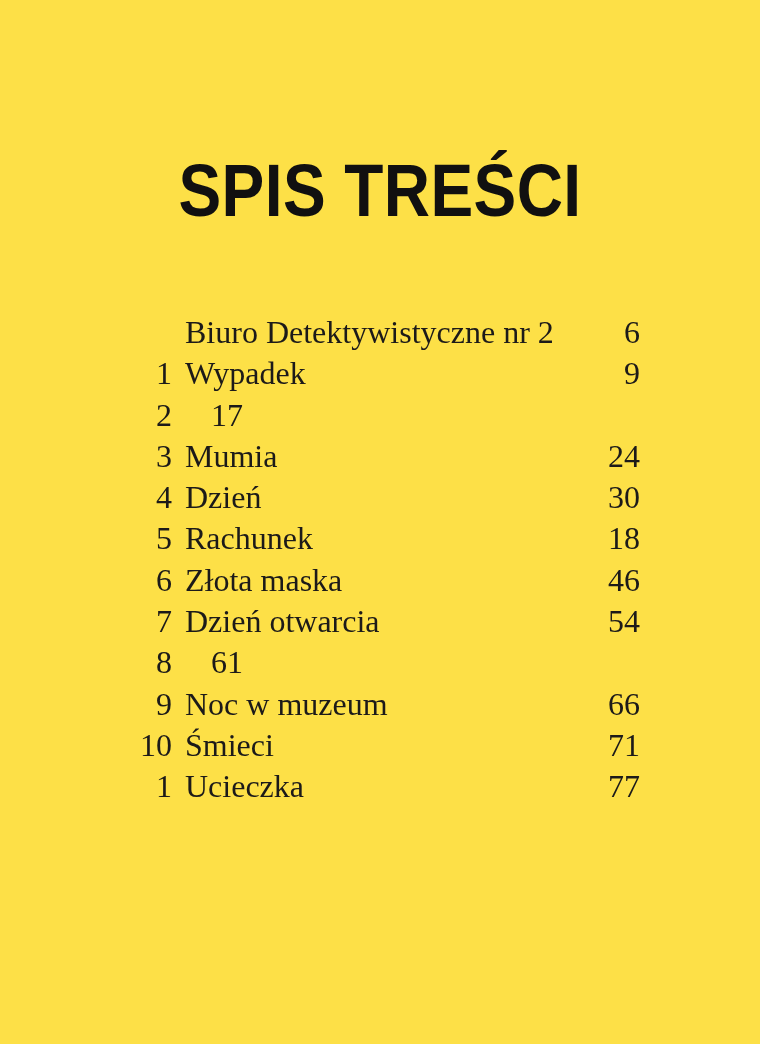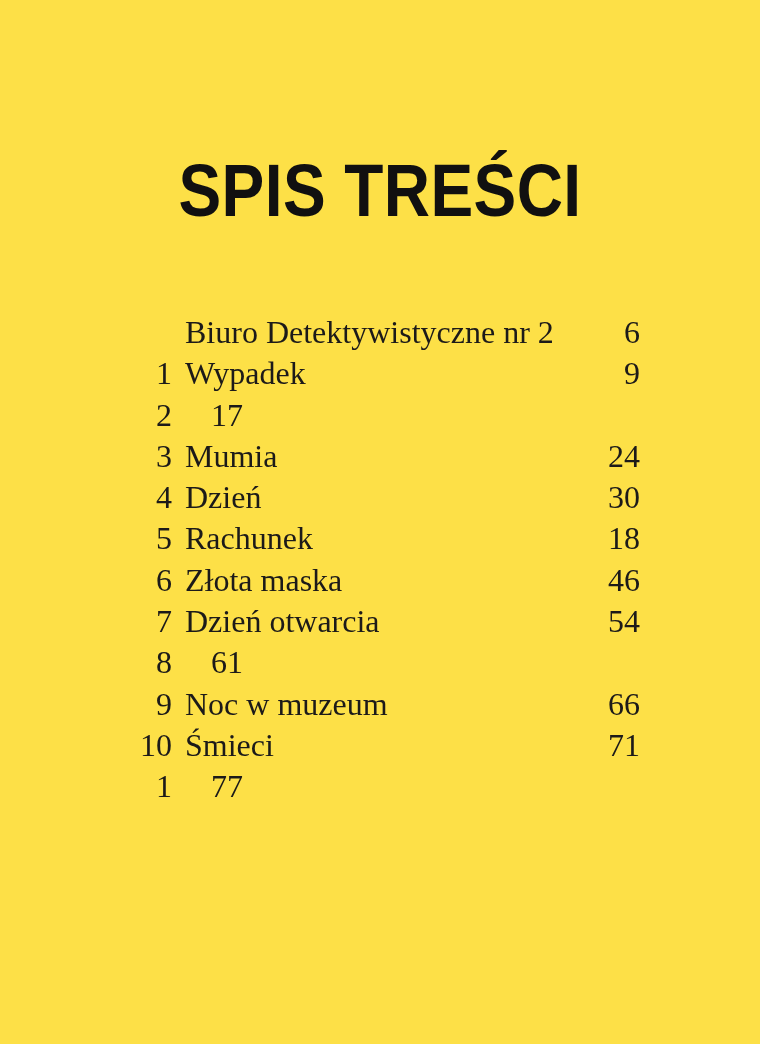--- a/index.html
+++ b/index.html
@@ -135,17 +135,18 @@
         <span class="toc-label">Noc w muzeum</span>
         <span class="toc-page">66</span>
       </div>
       <div class="toc-row">
         <span class="toc-num">10</span>
         <span class="toc-label">Śmieci</span>
         <span class="toc-page">71</span>
       </div>
       <div class="toc-row">
         <span class="toc-num">1</span>
+        <span class="toc-label">Ucieczka</span>
         <span class="toc-page">77</span>
       </div>
     </div>
 
 </div>
 
 </body></html>

